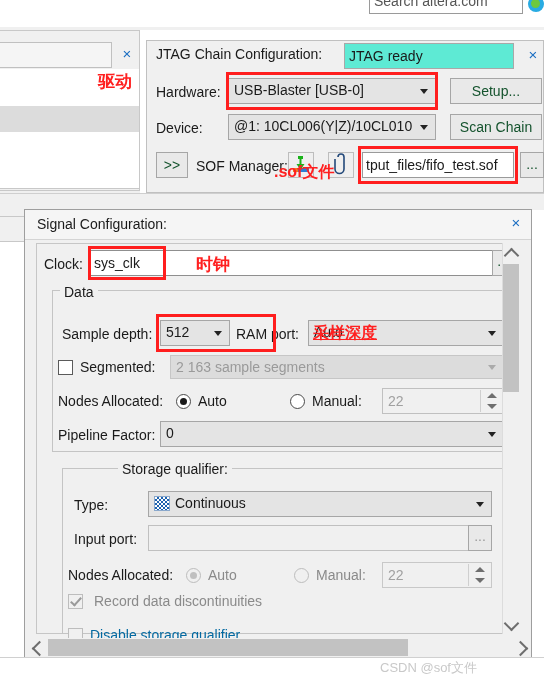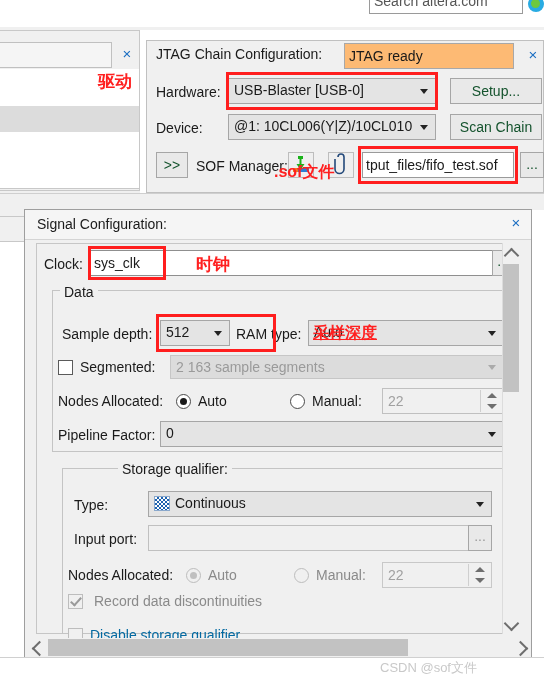--- a/index.html
+++ b/index.html
@@ -39,21 +39,21 @@
   #left-close-x{left:119px;top:46px;width:16px;height:16px;color:#1b6ec2;font-size:15px;line-height:16px;text-align:center;}
   #left-body{left:-6px;top:69px;width:146px;height:120px;background:#ffffff;border:1px solid #c8c8c8;border-top:none;box-sizing:border-box;}
   #left-row-sel{left:-5px;top:106px;width:144px;height:26px;background:#dcdcdc;}
   #left-bottom1{left:-6px;top:190px;width:146px;height:26px;background:#f0f0f0;border-top:1px solid #c8c8c8;}
   #left-bottom2{left:-6px;top:216px;width:82px;height:26px;background:#f0f0f0;border:1px solid #c8c8c8;box-sizing:border-box;}
   #anno-qudong{left:98px;top:70px;color:#ff2020;font-size:17px;font-weight:bold;}
 
   
   #jtag-panel{left:146px;top:40px;width:398px;height:153px;background:#f0f0f0;border:1px solid #c0c0c0;box-sizing:border-box;}
   #jtag-title{left:156px;top:46px;color:#1a1a1a;font-size:14px;}
-  #jtag-status{left:344px;top:43px;width:170px;height:26px;background:#fdba74;border:1px solid #a8a8a8;box-sizing:border-box;
+  #jtag-status{left:344px;top:43px;width:170px;height:26px;background:#5eead4;border:1px solid #a8a8a8;box-sizing:border-box;
     font-size:14px;line-height:24px;padding-left:4px;white-space:nowrap;overflow:hidden;}
   #jtag-close{left:525px;top:47px;width:16px;height:16px;color:#1b6ec2;font-size:15px;line-height:16px;text-align:center;}
 
   .lbl{color:#1a1a1a;font-size:14px;}
   .combo{
     background:#e4e4e4;border:1px solid #a6a6a6;box-sizing:border-box;
     font-size:14px;line-height:22px;padding-left:5px;white-space:nowrap;overflow:hidden;position:absolute;
   }
   .combo .arrow{position:absolute;right:7px;top:50%;margin-top:-2px;
     width:0;height:0;border-left:4px solid transparent;border-right:4px solid transparent;border-top:5px solid #222;}
@@ -254,21 +254,21 @@
 <div class="abs" id="anno-clock">时钟</div>
 
 <div class="abs" id="data-group"></div>
 <div class="abs lbl" id="data-legend">Data</div>
 
 <div class="abs lbl" id="sd-label">Sample depth:</div>
 <div class="combo" id="sd-combo">
   <span>512</span>
   <span class="arrow"></span>
 </div>
-<div class="abs lbl" id="ram-label">RAM type:</div>
+<div class="abs lbl" id="ram-label">RAM port:</div>
 <div class="combo" id="ram-combo">
   <span>Auto</span>
   <span class="arrow"></span>
 </div>
 <div class="abs" id="anno-sampledepth">采样深度</div>
 
 <div class="chk" id="seg-chk"></div>
 <div class="abs lbl" id="seg-label">Segmented:</div>
 <div class="combo" id="seg-combo">
   <span>2  163 sample segments</span>

